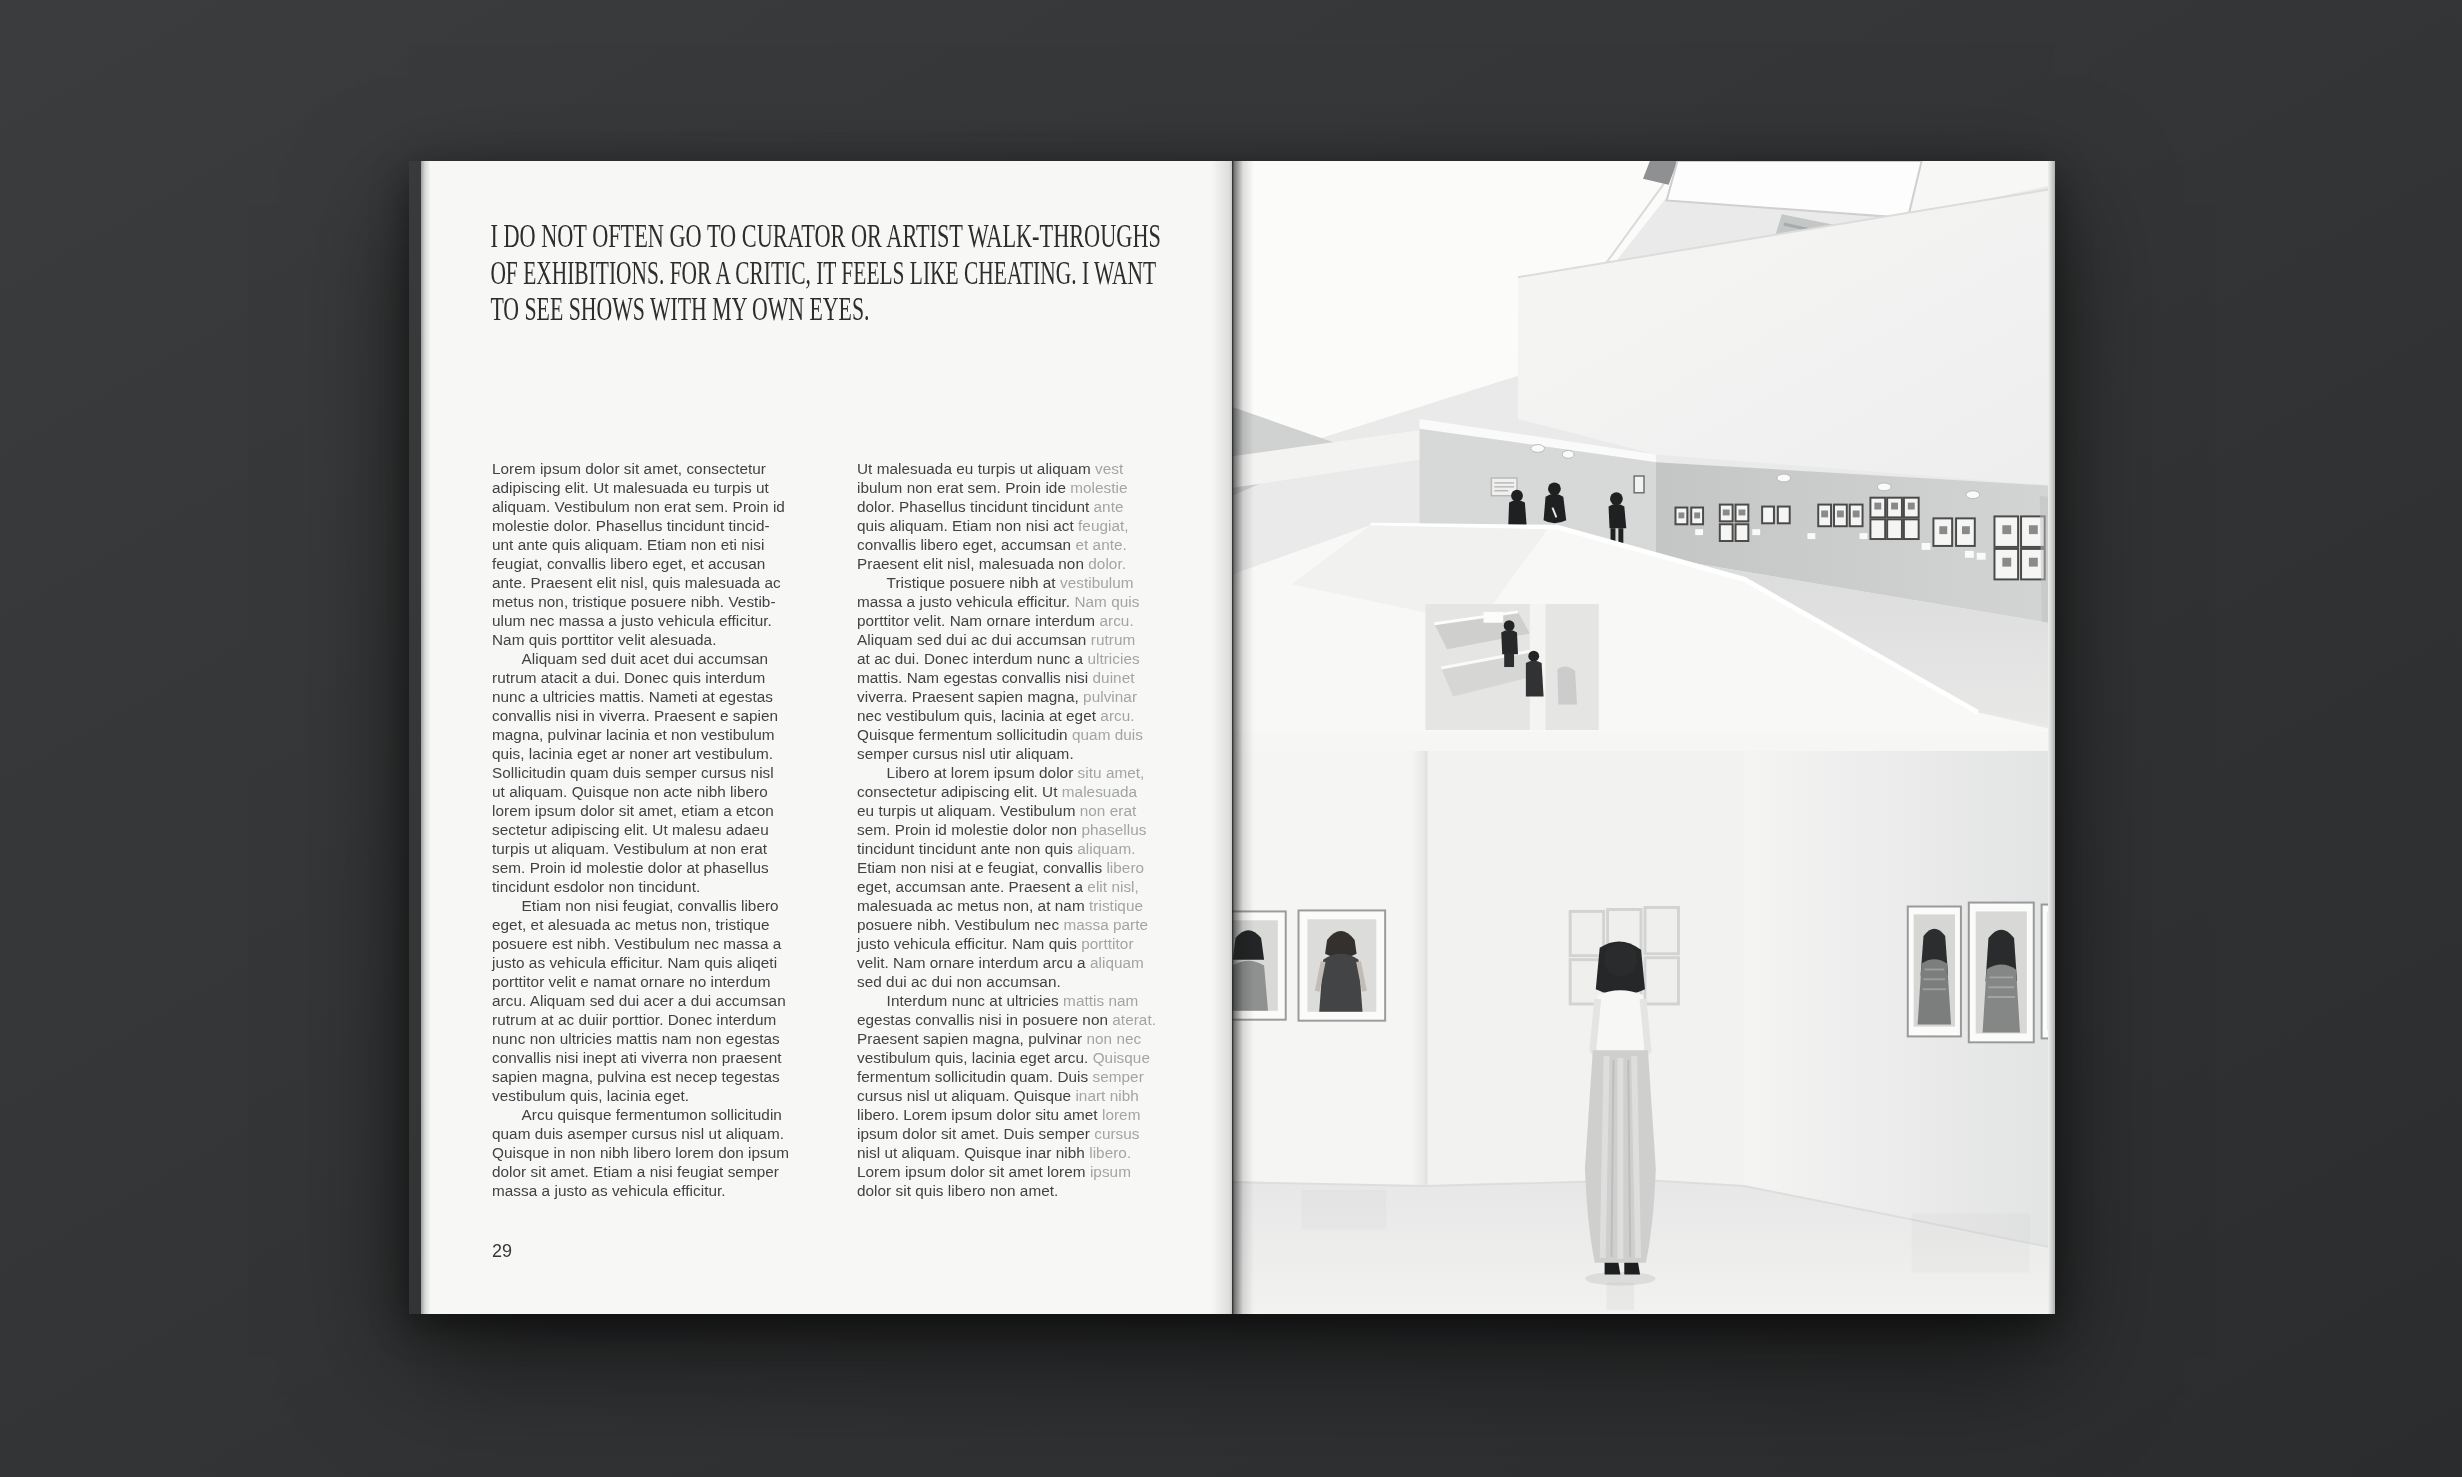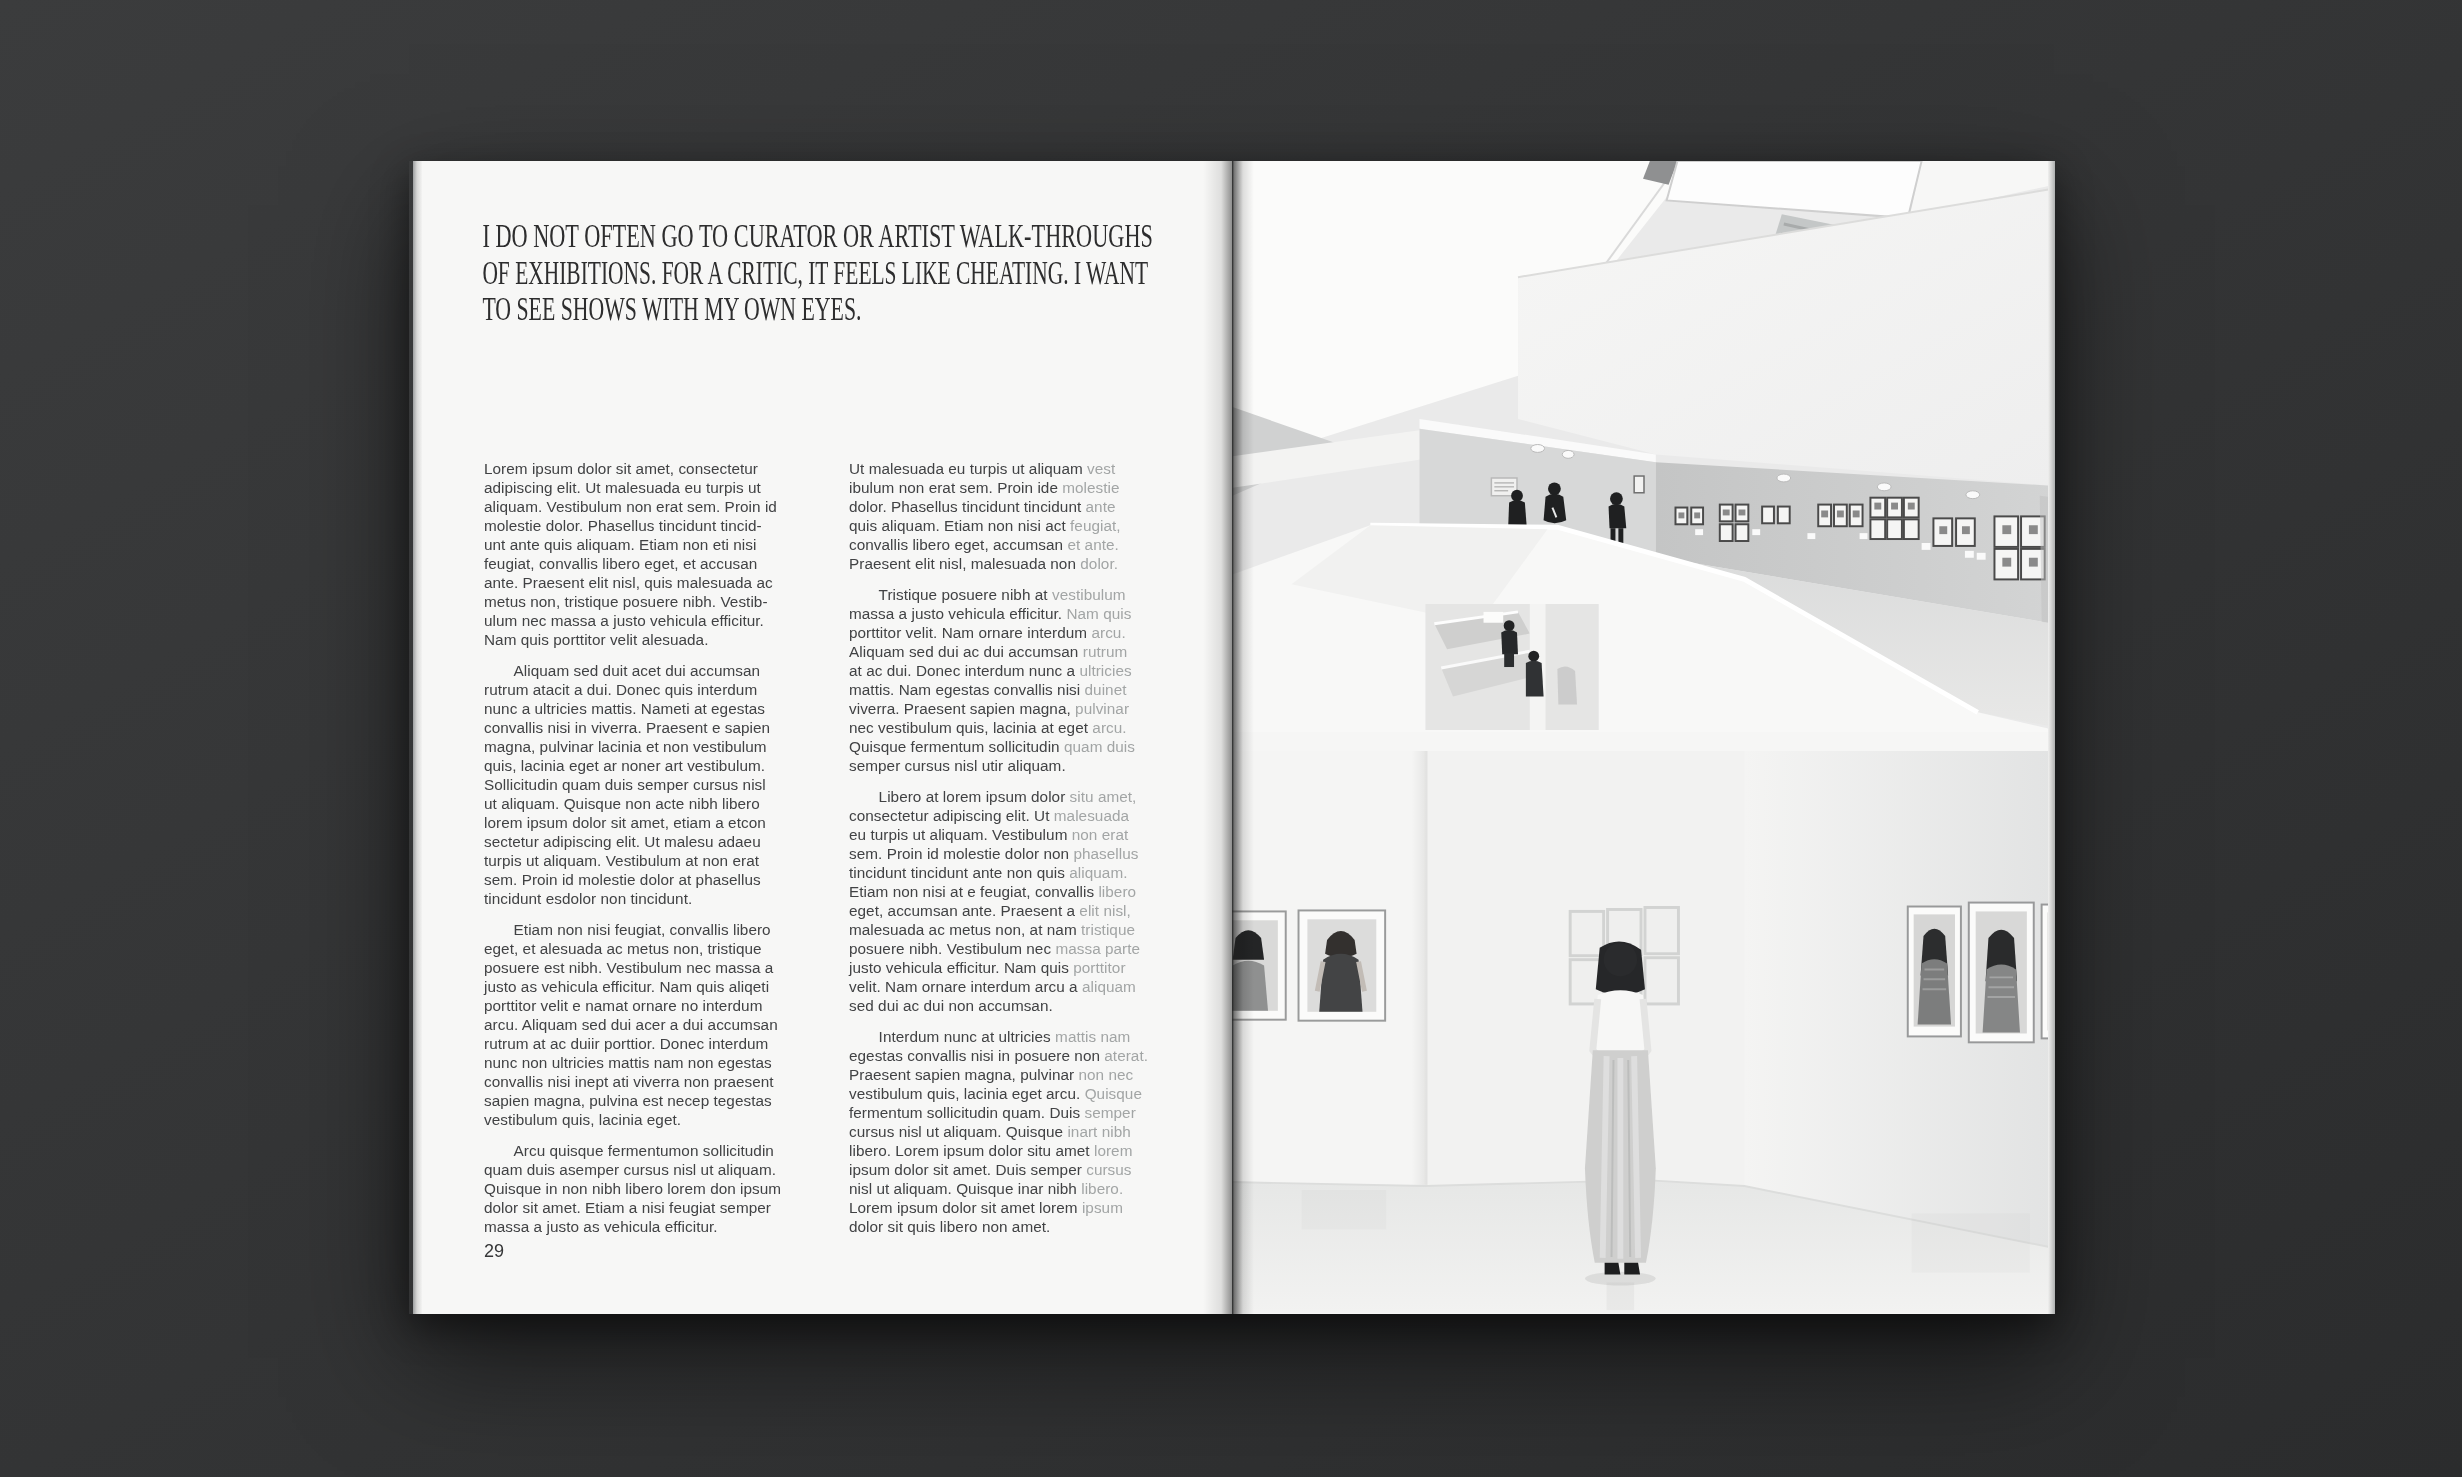--- a/index.html
+++ b/index.html
@@ -3,41 +3,41 @@
 <meta charset="utf-8">
 <style>
   html,body{margin:0;padding:0;background:#313233;}
   body{width:2463px;height:1478px;position:relative;overflow:hidden;
        font-family:"Liberation Sans",sans-serif;}
   .stage{position:absolute;inset:0;
          background:linear-gradient(150deg,#3b3c3d 0%,#343536 45%,#2b2c2d 100%);}
   .spread{position:absolute;left:409px;top:161px;width:1645px;height:1153px;
           box-shadow:0 44px 108px rgba(0,0,0,.55),0 11.8px 34px rgba(0,0,0,.45);}
   .page{position:absolute;top:0;height:1153px;width:823px;background:#f7f7f6;}
-  .page.left{left:4px;}
+  .page.left{left:12px;}
   .page.right{left:823px;background:#f5f5f4;}
   
   .edge-left{position:absolute;left:0;top:0;bottom:0;width:8.9px;
     background:linear-gradient(90deg,#9d9fa0 0%,#d8d8d7 45%,#f3f3f2 100%);}
   .edge-right{position:absolute;right:0;top:0;bottom:0;width:6.9px;
     background:linear-gradient(270deg,#aeb0b0 0%,#d5d5d4 55%,#f0f0ef 100%);}
   
   .gutter-l{position:absolute;right:0;top:0;bottom:0;width:33px;pointer-events:none;
     background:linear-gradient(90deg,rgba(0,0,0,0) 0%,rgba(0,0,0,.10) 55%,rgba(40,40,40,.55) 92%,#2a2b2b 100%);}
   .gutter-r{position:absolute;left:0;top:0;bottom:0;width:21.7px;pointer-events:none;z-index:5;
     background:linear-gradient(270deg,rgba(0,0,0,0) 0%,rgba(0,0,0,.12) 50%,rgba(30,30,30,.6) 90%,#242525 100%);}
   
   .headline{position:absolute;left:69px;top:53px;width:690px;height:128px;}
   .headline text{font-family:"Liberation Serif","DejaVu Serif",serif;
     font-size:34px;fill:#2d2d2e;letter-spacing:0px;}
   
   .col{position:absolute;top:298px;width:347px;font-size:15.3px;color:#414244;}
   .col.c0{left:71px;} .col.c1{left:436px;}
   .tline{height:19px;line-height:19px;white-space:nowrap;letter-spacing:0.05px;}
-  .para.indent .tline:first-child{padding-left:29.6px;margin-top:12px;}
+  .para.indent .tline:first-child{padding-left:29.6px;}
   .muted{color:#a2a5a5;}
   .pagenum{position:absolute;left:71px;top:1080px;font-size:18px;color:#363738;}
   
   .photo{position:absolute;left:0;width:823px;overflow:hidden;background:#ebebeb;}
   .photo.top{top:0;height:571px;}
   .photo.bottom{top:590px;height:562px;}
   .gapband{position:absolute;left:0;top:571px;width:823px;height:18.7px;background:#f6f6f5;}
   svg{display:block;}
 </style>
 </head>

